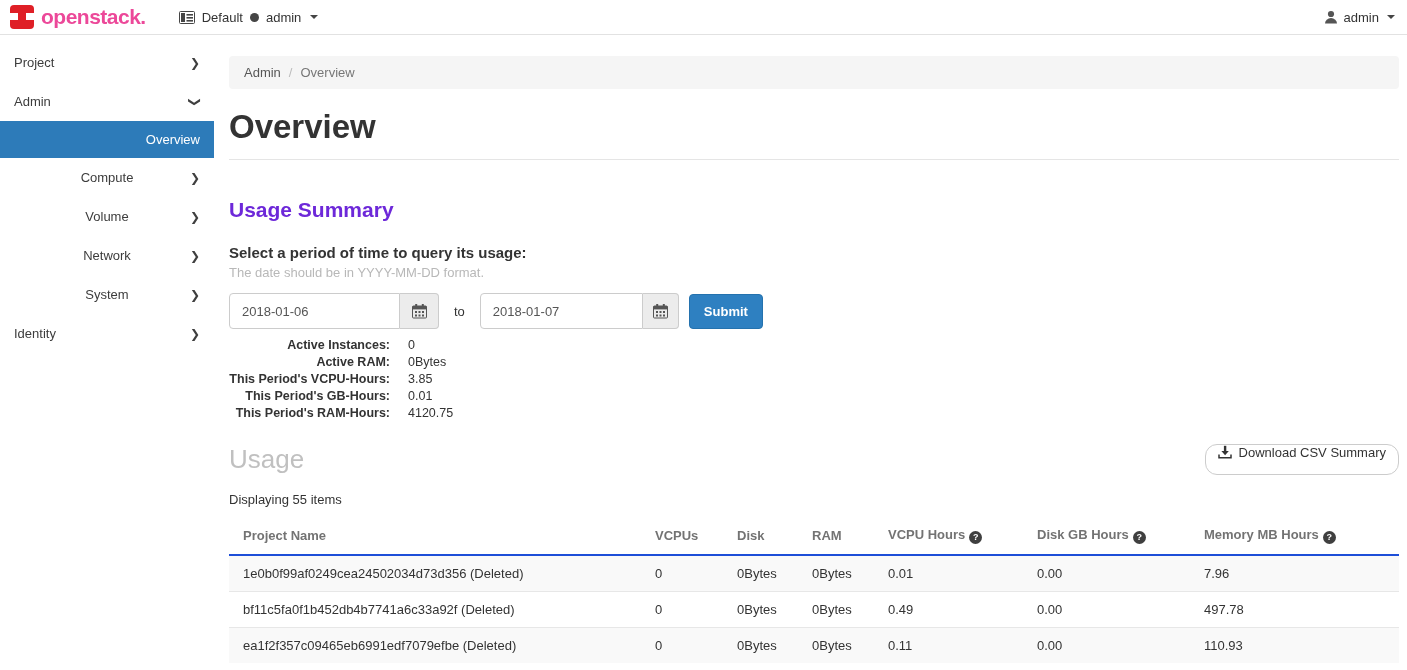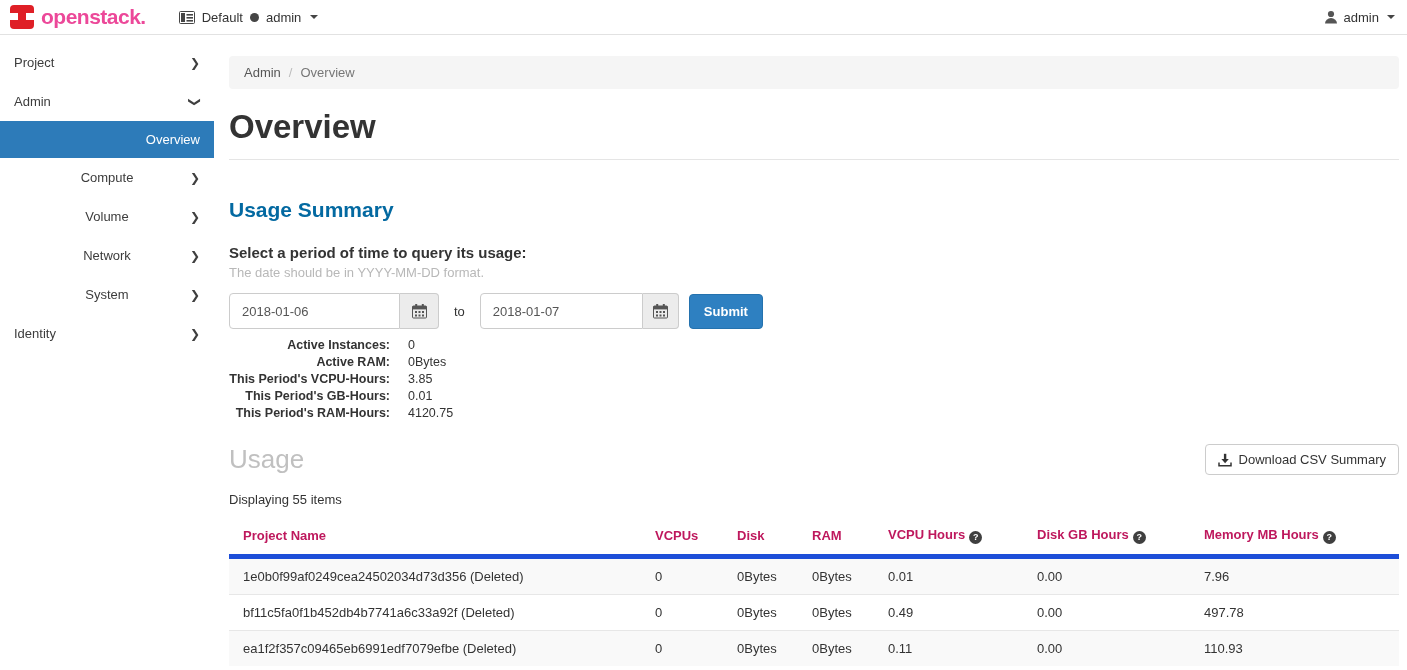--- a/index.html
+++ b/index.html
@@ -39,21 +39,21 @@
   
   .breadcrumb { height:33px; background:#f5f5f5; border-radius:4px; display:flex; align-items:center;
     padding:0 15px; gap:8px; font-size:13px; }
   .crumb-link { color:#565656; cursor:pointer; }
   .crumb-div { color:#bcbcbc; }
   .crumb-active { color:#777; }
   .page-title { margin-top:19px; font-size:33px; font-weight:bold; color:#333; }
   .title-rule { margin-top:13px; border:none; border-top:1px solid #e5e5e5; }
 
   
-  .section-heading { margin-top:38px; font-size:21px; font-weight:bold; color:#0369a1; }
+  .section-heading { margin-top:38px; font-size:21px; font-weight:bold; color:#6d28d9; }
   .prompt { margin-top:22px; font-size:15px; font-weight:bold; color:#333; }
   .hint { margin-top:4px; font-size:13px; color:#b8b8b8; }
   .date-form { margin-top:13px; display:flex; align-items:center; }
   .input-group { display:flex; height:36px;justify-content:space-between; }
   .date-input { border:1px solid #ccc; border-radius:4px 0 0 4px; padding:0 12px; font-size:13px; color:#555;
     font-family:inherit; outline:none; }
   .di-1 { width:171px; } .di-2 { width:163px; }
   .addon { border:1px solid #ccc; border-left:none; background:#ececec; border-radius:0 4px 4px 0;
     display:flex; align-items:center; justify-content:center; cursor:pointer; }
   .ad-1 { width:39px; } .ad-2 { width:36px; }
@@ -61,25 +61,25 @@
   .submit-btn { margin-left:10px; height:35px; padding:0 14px; background:#2e80c1; border:1px solid #2472ae;
     border-radius:4px; color:#fff; font-size:13px; font-weight:bold; font-family:inherit; cursor:pointer; }
   .stats { margin-top:8px; }
   .stat-row { display:flex; line-height:17px; font-size:12.5px; }
   .stat-label { width:161px; text-align:right; font-weight:bold; color:#333; }
   .stat-value { margin-left:18px; color:#333; }
 
   
   .usage-header { margin-top:22px; display:flex; align-items:center; justify-content:space-between; }
   .usage-title { font-size:26px; font-weight:normal; color:#c0c0c0; }
-  .csv-btn { height:31px; display:flex; align-items:center; gap:7px; padding:0 12px; background:#fff;
-    border:1px solid #ccc; border-radius:4px; font-size:13px; color:#333; font-family:inherit; cursor:pointer; }
+  .csv-btn { height:31px; display:flex; gap:7px; padding:0 12px; background:#fff;
+    border:1px solid #ccc; border-radius:12px; font-size:13px; color:#333; font-family:inherit; cursor:pointer; }
   .count-text { margin-top:17px; font-size:13px; color:#333; }
   table { margin-top:12px; width:100%; border-collapse:collapse; font-size:13px; }
-  th { text-align:left; font-weight:bold; color:#be185d; padding:8px 14px 10px; border-bottom:5px solid #1d4ed8; white-space:nowrap; }
+  th { text-align:left; font-weight:bold; color:#737373; padding:8px 14px 10px; border-bottom:2px solid #1d4ed8; white-space:nowrap; }
   td { padding:10px 14px; color:#333; }
   tbody tr + tr td { border-top:1px solid #e7e7e7; }
   tbody tr:nth-child(odd) { background:#f9f9f9; }
   .help-icon { display:inline-block; width:13px; height:13px; border-radius:50%; background:#3f3f3f;
     color:#fff; font-size:9px; font-weight:bold; line-height:13px; text-align:center;
     margin-left:4px; vertical-align:-1px; cursor:pointer; }
   .help-icon::after { content:"?"; }
   svg { display:block; }
 </style>
 </head>

